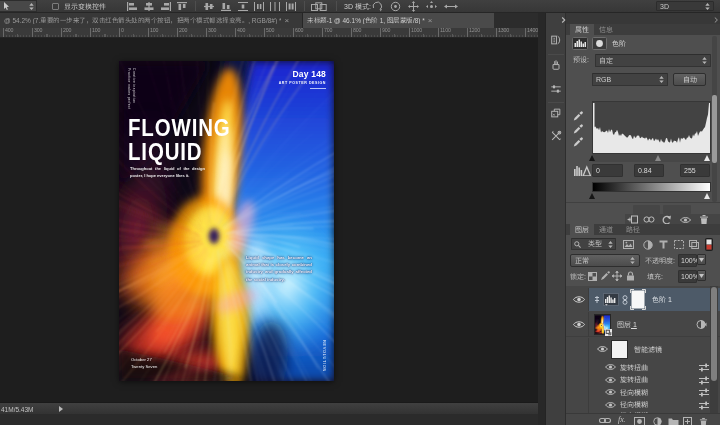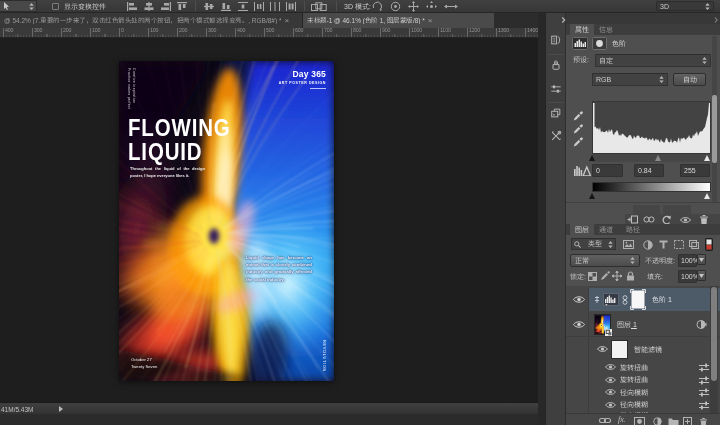--- a/index.html
+++ b/index.html
@@ -418,21 +418,21 @@
       <div class="rlab" style="left: 469px;">1200</div>
       <div class="rlab" style="left: 498px;">1300</div>
       <div class="rlab" style="left: 527px;">1400</div>
     </div>
 
   <div id="canvas" class="abs">
     <div id="poster" class="abs">
       <svg class="art" viewBox="0 0 215 320" preserveAspectRatio="none">
           <use href="#art-sym"></use>
         </svg>
-      <div id="p-day" class="pt">Day 365</div>
+      <div id="p-day" class="pt">Day 148</div>
       <div id="p-sub" class="pt">ART POSTER DESIGN</div>
       <div id="p-subline" class="pt"></div>
       <div id="p-side" class="pt">Creative inspiration Practice makes perfect</div>
       <div id="p-title" class="pt"><span>FLOWING</span><br><span>LIQUID</span></div>
       <div id="p-intro" class="pt">Throughout the liquid of the design poster, I hope everyone likes it.</div>
       <div id="p-body" class="pt">Liquid shape has become an animal that is closely combined industry and gradually affected the social industry.</div>
       <div id="p-date" class="pt"><span>October 27</span><br><span>Twenty Seven</span></div>
       <div id="p-vert" class="pt">REVOLUTION</div>
     </div>
   </div>

